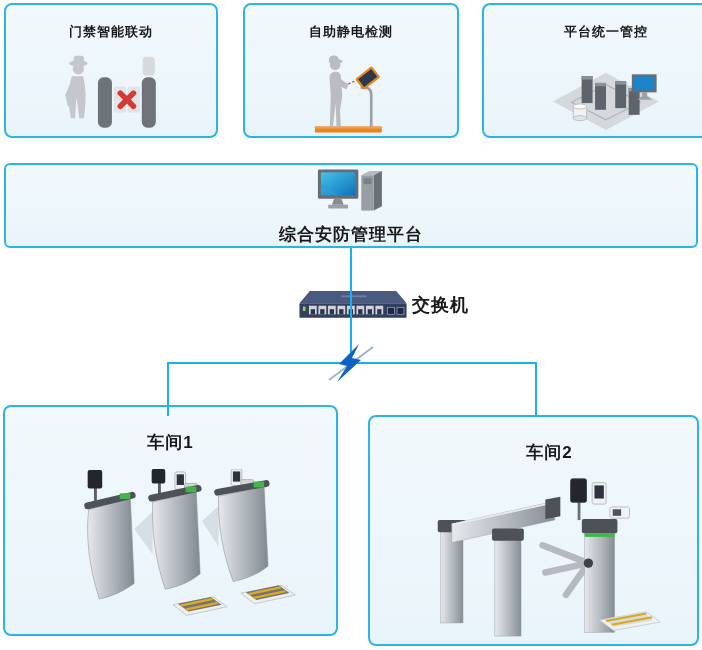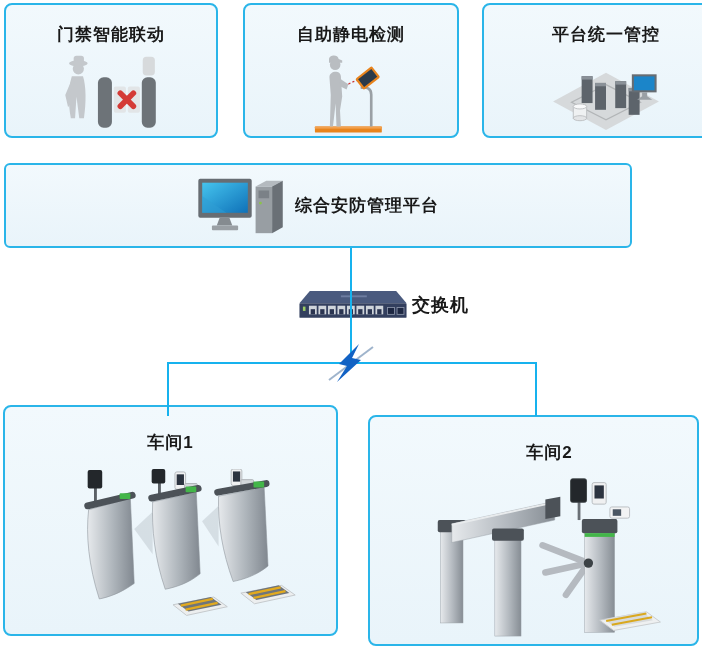--- a/index.html
+++ b/index.html
@@ -6,29 +6,29 @@
   .canvas {
     position:relative; width:702px; height:650px; background:#ffffff;
     font-family:"Liberation Sans", sans-serif; overflow:hidden;
   }
   .card {
     position:absolute; box-sizing:border-box;
     border:2px solid #2ab5e9; border-radius:8px;
     background:linear-gradient(180deg,#f2f9fd 0%, #e9f4fa 100%);
   }
   .card-title {
-    text-align:center; font-weight:bold; font-size:17px; color:#191919;
+    text-align:center; font-weight:bold; font-size:13px; color:#191919;
     letter-spacing:1px; margin-top:18px;
   }
   .feature-icon { position:absolute; left:50%; transform:translateX(-50%); }
   .platform-bar {
-    position:absolute; left:4px; top:163px; width:628px; height:85px;
+    position:absolute; left:4px; top:163px; width:694px; height:85px;
     box-sizing:border-box; border:2px solid #2ab5e9; border-radius:6px;
     background:linear-gradient(180deg,#f2f9fd 0%, #e9f4fa 100%);
-    display:flex; align-items:center; justify-content:center; gap:8px;
+    display:flex; align-items:center; justify-content:center; gap:8px;flex-direction:column;
   }
   .platform-label { font-weight:bold; font-size:17px; color:#191919; letter-spacing:1px; }
   .cline { position:absolute; background:#16b2ee; z-index:2; }
   .switch-wrap { position:absolute; left:296px; top:283px; z-index:1; }
   .switch-label {
     position:absolute; left:412px; top:293px; font-weight:bold; font-size:18px;
     color:#191919; letter-spacing:1px; z-index:2;font-family:Liberation Mono, monospace;
   }
   .bolt-wrap { position:absolute; left:326px; top:342px; z-index:3; }
   .ws-title {

